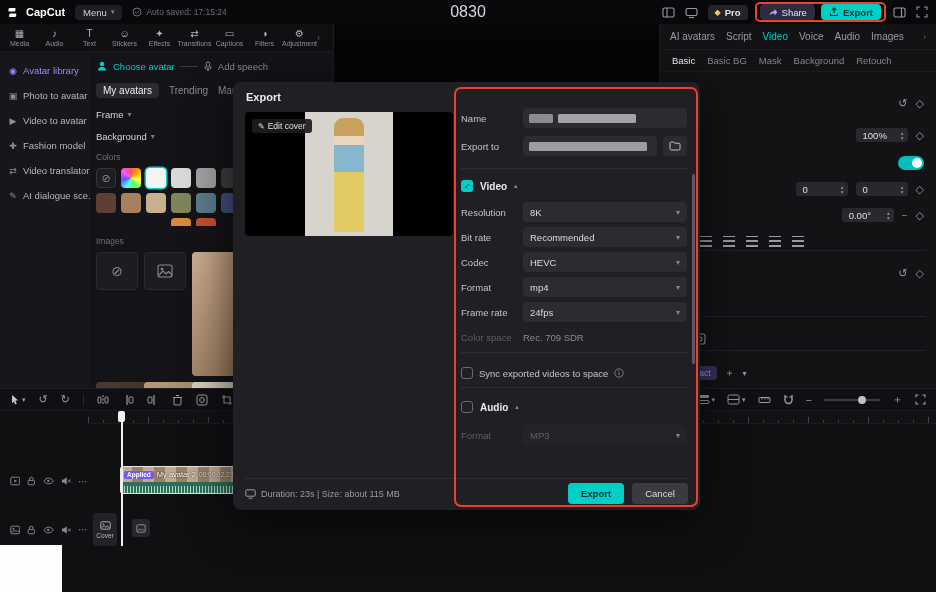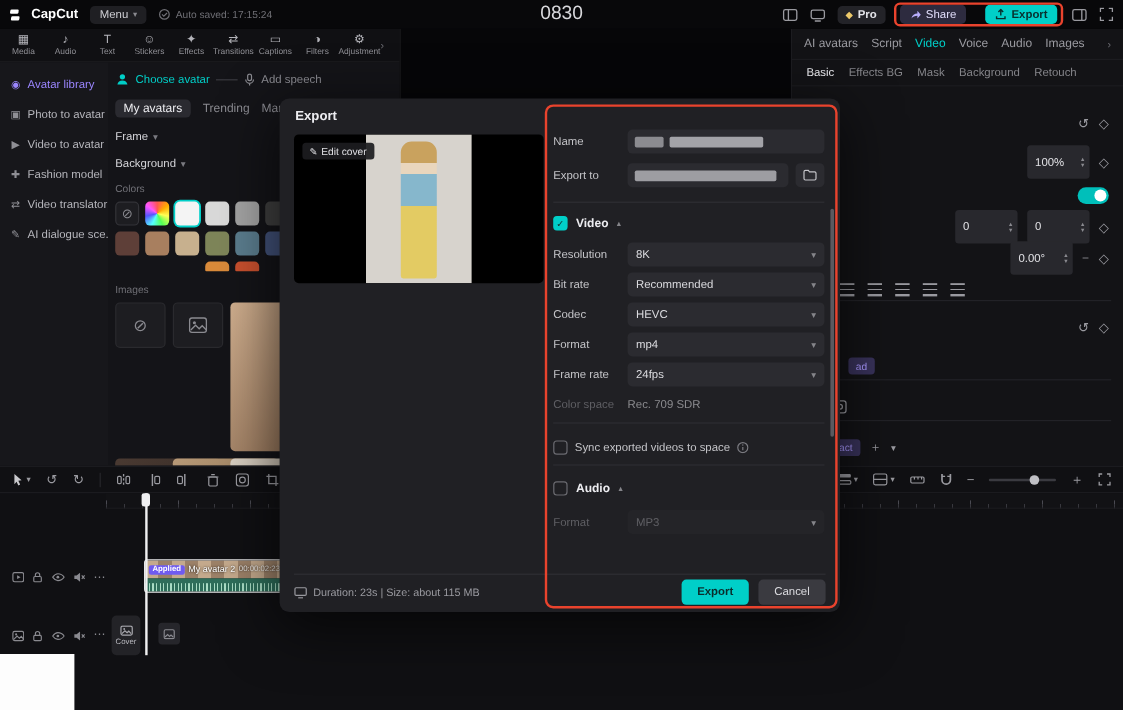--- a/index.html
+++ b/index.html
@@ -10,21 +10,21 @@
 
 .topbar{position:absolute;left:0;top:0;width:936px;height:24px;background:#08080a;display:flex;align-items:center;padding:0 8px;gap:10px;z-index:20}
 .logo{display:flex;align-items:center;gap:5px;color:#fff;font-weight:bold;font-size:11px}
 .pill{background:#1f1f23;border-radius:4px;padding:2px 8px;font-size:9.5px;color:#cfcfd4;display:flex;align-items:center;gap:4px}
 .autosave{display:flex;align-items:center;gap:4px;font-size:8.5px;color:#6f6f75}
 .tb-center{position:absolute;left:50%;transform:translateX(-50%);font-size:16px;color:#d8d8dc}
 .tb-right{margin-left:auto;display:flex;align-items:center;gap:10px}
 .tb-ic{color:#9a9aa0}
 .pro{background:#232328;border-radius:4px;padding:2px 7px;font-size:9.5px;font-weight:bold;color:#e5e5ea;display:flex;gap:4px;align-items:center}
 .pro i{color:#ecc96a;font-size:8px}
-.se-wrap{position:relative;display:flex;gap:16px;padding:0 2px}
+.se-wrap{position:relative;display:flex;gap:6px;padding:0 2px}
 .btn-share{background:#2d2b3f;color:#e2defc;border-radius:4px;padding:2.5px 8px;font-size:9.5px;display:flex;gap:4px;align-items:center}
 .btn-export{background:#00cfc8;color:#08302e;border-radius:4px;padding:2.5px 8px;font-size:9.5px;font-weight:bold;display:flex;gap:4px;align-items:center}
 .anno{position:absolute;border:2px solid #e9432d;border-radius:5px;pointer-events:none;z-index:70}
 .anno-top{left:-3px;right:-3px;top:-2px;bottom:-2px}
 
 .left-area{position:absolute;left:0;top:24px;width:333px;height:364px;background:#131316}
 .tool-tabs{height:28px;display:flex;align-items:center;background:#101013;border-bottom:1px solid #1c1c20;padding-left:2px}
 .ttab{width:35px;display:flex;flex-direction:column;align-items:center;gap:1px}
 .ttab i{font-size:10px;height:11px;color:#b4b4ba}
 .ttab span{font-size:7px;color:#8f8f95;white-space:nowrap}
@@ -61,21 +61,21 @@
 
 .right-area{position:absolute;left:660px;top:24px;width:276px;height:364px;background:#131316}
 .rtabs{height:26px;display:flex;align-items:center;gap:11px;padding:0 10px;font-size:10px;color:#9a9aa0;border-bottom:1px solid #1c1c20;white-space:nowrap}
 .rtab.active{color:#00cfc8}
 .rtabs .chev{margin-left:auto}
 .rsubtabs{height:22px;display:flex;align-items:center;gap:12px;padding:0 12px;font-size:9.5px;color:#85858a;border-bottom:1px solid #1c1c20;white-space:nowrap}
 .rsub.active{color:#ececf0}
 .props{position:relative;height:316px}
 .prow{position:absolute;left:0;right:0;display:flex;align-items:center;gap:8px;padding:0 12px;height:22px}
 .spacer{flex:1}
-.stepper{height:28px;min-width:52px;background:#28282d;border-radius:3px;display:flex;align-items:center;justify-content:space-between;padding:0 4px 0 7px;font-size:9.5px;color:#e0e0e4;gap:5px}
+.stepper{height:14px;min-width:52px;background:#28282d;border-radius:3px;display:flex;align-items:center;justify-content:space-between;padding:0 4px 0 7px;font-size:9.5px;color:#e0e0e4;gap:5px}
 .updn{display:flex;flex-direction:column;gap:0}
 .updn i{font-size:5.5px;height:5px;color:#8a8a90}
 .kf{color:#9a9aa0;font-size:11px}
 .undo-ic{color:#9a9aa0;font-size:11px}
 .toggle{width:26px;height:14px;border-radius:7px;background:#00bfba;position:relative}
 .toggle::after{content:"";position:absolute;right:2px;top:2px;width:10px;height:10px;border-radius:50%;background:#fff}
 .pillbadge{background:#38325a;color:#a997ff;font-size:8.5px;padding:2px 6px;border-radius:3px;white-space:nowrap}
 .bars-ic{width:12px;height:11px;background:linear-gradient(#9a9aa0 0 1.5px,transparent 1.5px 4.5px,#9a9aa0 4.5px 6px,transparent 6px 9px,#9a9aa0 9px 10.5px)}
 .rdiv{position:absolute;left:10px;right:10px;height:1px;background:#222227}
 
@@ -345,21 +345,21 @@
     <span class="rtab">AI avatars</span>
     <span class="rtab">Script</span>
     <span class="rtab active">Video</span>
     <span class="rtab">Voice</span>
     <span class="rtab">Audio</span>
     <span class="rtab">Images</span>
     <i class="chev">›</i>
   </div>
   <div class="rsubtabs">
     <span class="rsub active">Basic</span>
-    <span class="rsub">Effects BG</span>
+    <span class="rsub">Basic BG</span>
     <span class="rsub">Mask</span>
     <span class="rsub">Background</span>
     <span class="rsub">Retouch</span>
   </div>
   <div class="props">
     <div class="prow" style="top:20px">
       <span class="spacer"></span>
         <i class="undo-ic">↺</i>
         <i class="kf">◇</i>
     </div>
@@ -414,25 +414,20 @@
       <span class="bars-ic"></span>
       <span class="bars-ic"></span>
       <span class="bars-ic"></span>
     </div>
     <div class="rdiv" style="top:178px"></div>
     <div class="prow" style="top:190px">
       <span class="spacer"></span>
         <i class="undo-ic">↺</i>
         <i class="kf">◇</i>
     </div>
-    <div class="prow" style="top:222px;padding-left:30px">
-      <i class="undo-ic">↻</i>
-      <span class="pillbadge">ad</span>
-      <span class="spacer"></span>
-    </div>
     <div class="rdiv" style="top:244px"></div>
     <div class="prow" style="top:256px;padding-left:34px">
       <svg width="12" height="12" viewBox="0 0 12 12">
           <rect x="1" y="1" width="10" height="10" rx="2" fill="none" stroke="#9a9aa0" stroke-width="1.1"></rect>
           <circle cx="6" cy="6" r="2" fill="none" stroke="#9a9aa0" stroke-width="1.1"></circle>
         </svg>
       <span class="spacer"></span>
     </div>
     <div class="rdiv" style="top:278px"></div>
     <div class="prow" style="top:290px;padding-left:28px">

